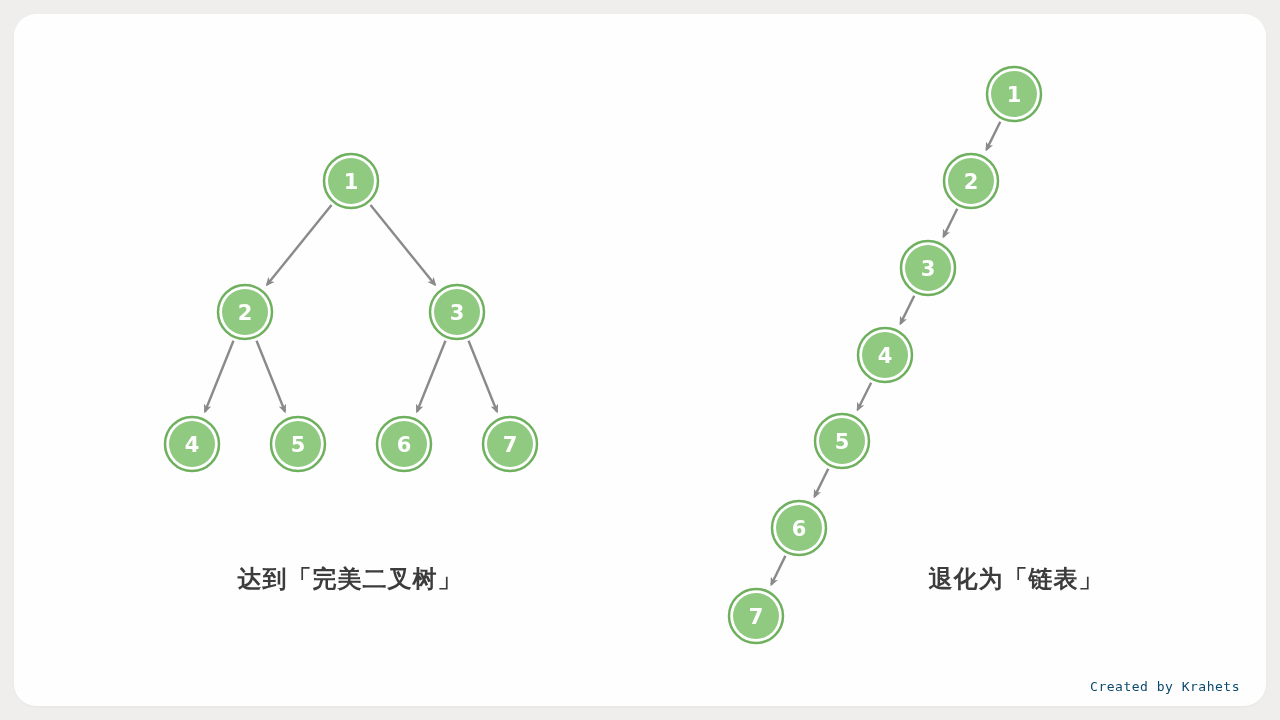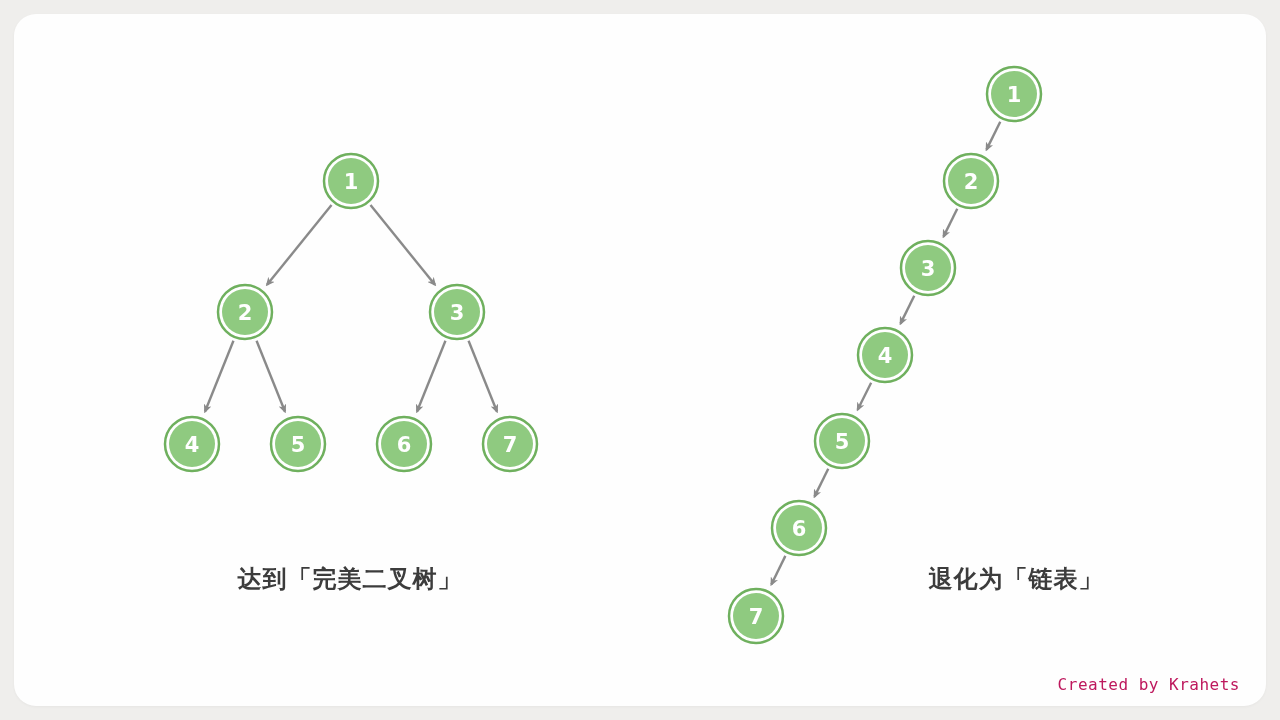--- a/index.html
+++ b/index.html
@@ -43,22 +43,22 @@
     letter-spacing: 1px;
     white-space: nowrap;
   }
   .caption-left  { left: 350px; top: 563px; }
   .caption-right { left: 1016px; top: 563px; }
   .watermark {
     position: absolute;
     right: 40px;
     bottom: 26px;
     font-family: "DejaVu Sans Mono", "Liberation Mono", monospace;
-    font-size: 16px;
-    color: #be185d;
+    font-size: 13px;
+    color: #0c4a6e;
     letter-spacing: 0.5px;
   }
   .node-label-text {
     font-family: "DejaVu Sans", "Liberation Sans", sans-serif;
     font-size: 21px;
     font-weight: 600;
   }
 </style>
 </head>
 <body>

